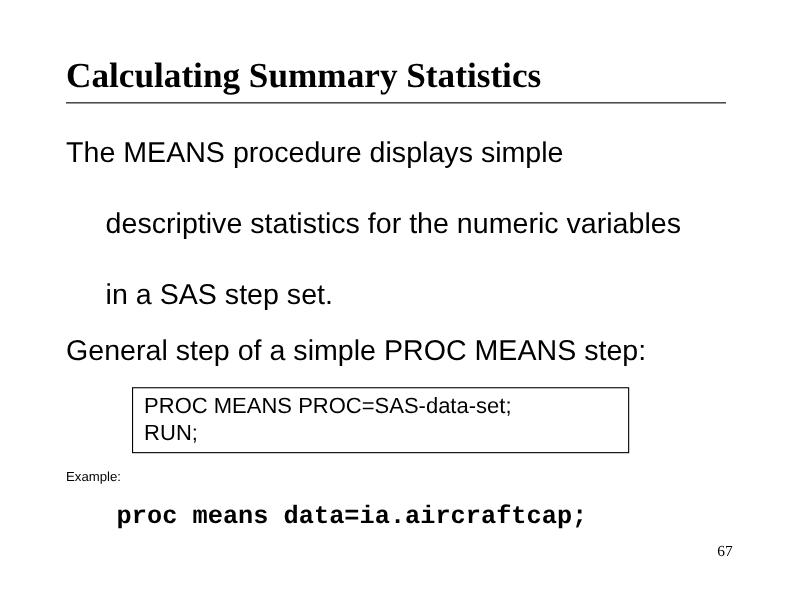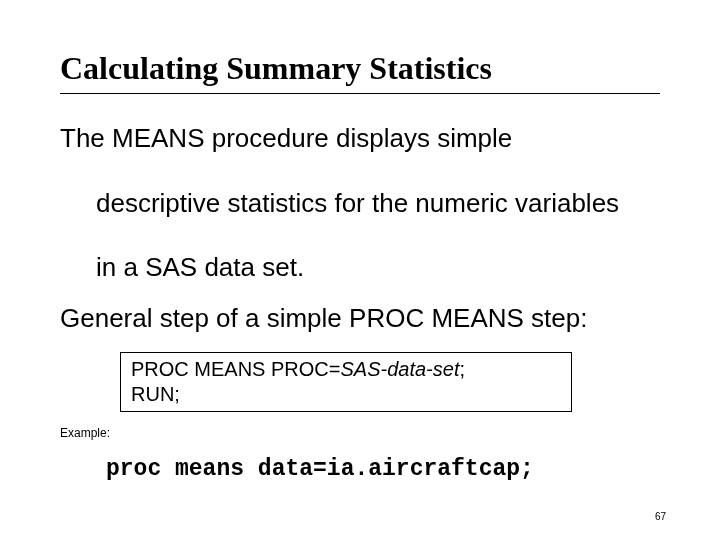--- a/index.html
+++ b/index.html
@@ -42,53 +42,53 @@
   }
   .syntax-box {
     border: 1px solid #000;
     margin: 6px 0 14px 60px;
     padding: 4px 10px 4px 10px;
     width: 430px;
     font-size: 20px;
     line-height: 1.25;
   }
   .syntax-box .kw { font-weight: normal; }
-  .syntax-box .it { font-style: italic; }
+  .syntax-box .it { }
   .example-label {
     font-size: 12px;
     margin: 0 0 10px 0;
   }
   .code {
     font-family: "Courier New", Courier, monospace;
     font-weight: bold;
     font-size: 23px;
     line-height: 1.7;
     margin-left: 46px;
     white-space: pre;
   }
   .pagenum {
     position: absolute;
     right: 54px;
-    bottom: 18px;
-    font-family: Liberation Sans, sans-serif;
-    font-size: 10px;
+    bottom: 30px;
+    font-family: Liberation Serif, serif;
+    font-size: 14px;
   }
 </style>
 </head>
 <body>
 
 <div class="slide">
 
   <h1 class="title">Calculating Summary Statistics</h1>
   <hr class="rule">
 
   <p class="para">
     <span>The MEANS procedure displays simple</span><br>
     <span class="indent">descriptive statistics for the numeric variables</span>
-    <span class="indent">in a SAS data set.</span>
+    <span class="indent">in a SAS step set.</span>
   </p>
 
   <p class="para">General step of a simple PROC MEANS step:</p>
 
   <div class="syntax-box">
     <div>
       <span class="kw">PROC MEANS</span><span> PROC=</span><span class="it">SAS-data-set</span><span>;</span>
     </div>
     <div>
       <span class="kw">RUN</span><span>;</span>

